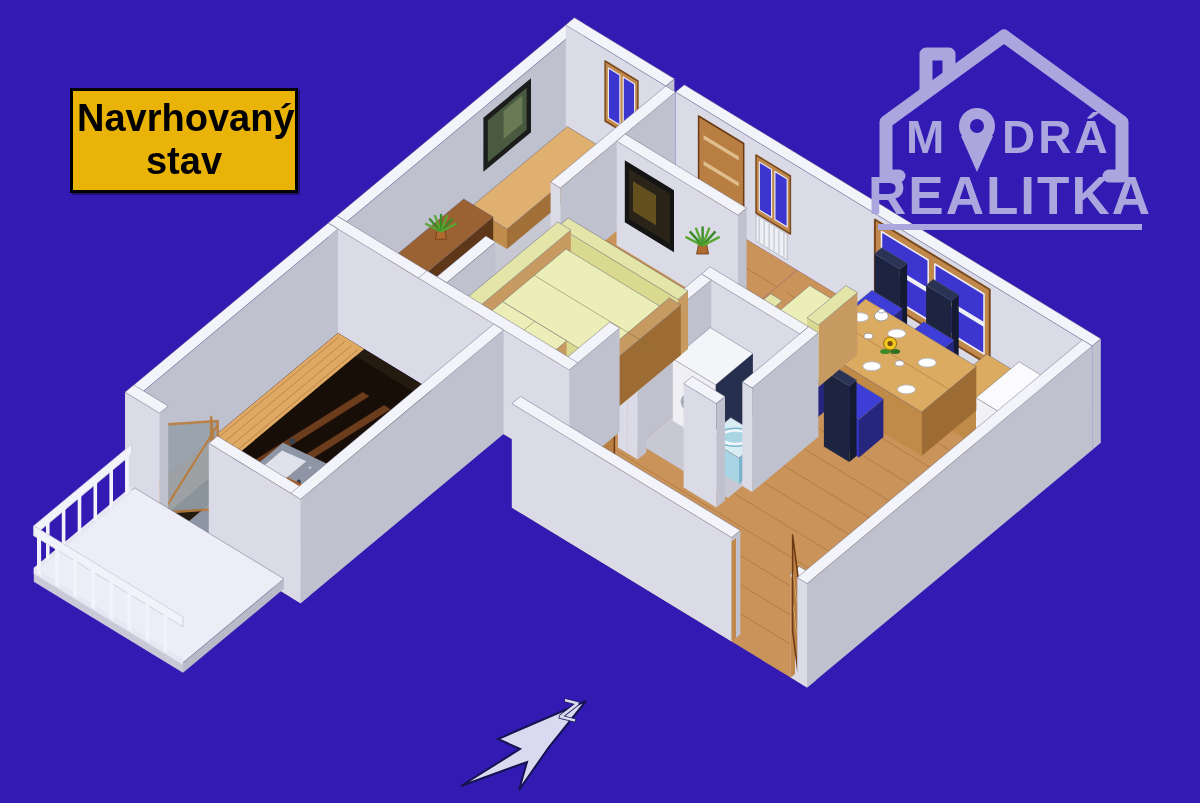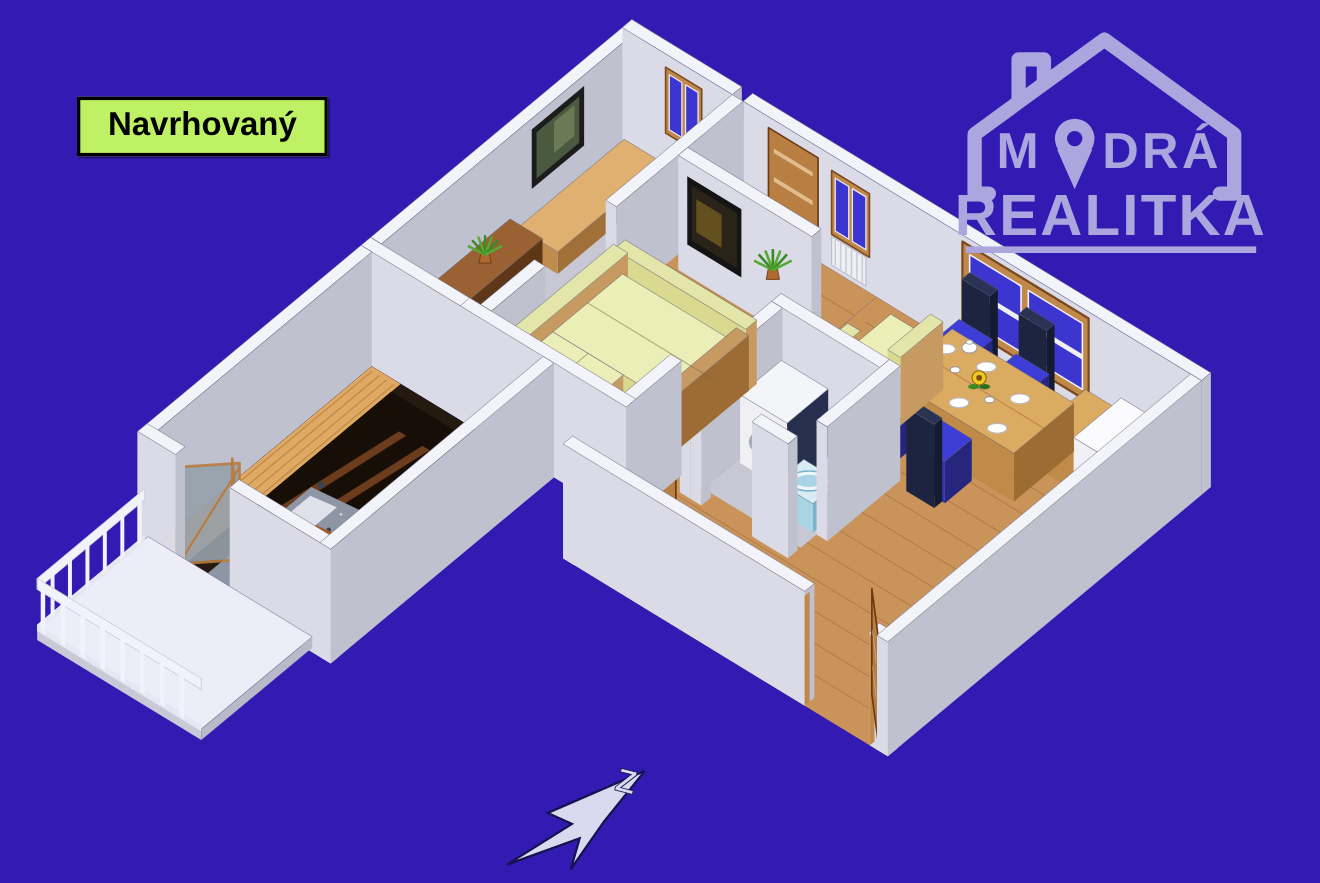--- a/index.html
+++ b/index.html
@@ -1,24 +1,24 @@
 <!DOCTYPE html>
 <html><head>
 <meta charset="utf-8">
 <style>
   html,body{margin:0;padding:0;}
   body{width:1200px;height:803px;overflow:hidden;background:#321ab2;font-family:"Liberation Sans",sans-serif;position:relative;}
   .stage{position:absolute;left:0;top:0;width:1200px;height:803px;}
   svg{position:absolute;left:0;top:0;}
   .state-label{
     position:absolute;left:70px;top:88px;width:214px;
-    background:#bef264;border:3px solid #000000;
+    background:#eab308;border:3px solid #000000;
     box-shadow:2px 2px 0 rgba(0,0,0,0.35);
     text-align:center;padding:6px 4px 8px 4px;
-    font-weight:bold;font-size:30px;line-height:1.12;color:#000;
+    font-weight:bold;font-size:38px;line-height:1.12;color:#000;
     font-family:"Liberation Sans",sans-serif;
   }
 </style>
 </head>
 <body style="background: rgb(50, 26, 178);">
 
 <div class="stage">
 
   <svg id="scene" width="1200" height="803" viewBox="0 0 1200 803">
     <rect id="bg" x="0" y="0" width="1200" height="803" fill="#321ab2"></rect>
@@ -376,14 +376,15 @@
     </g>
 
     <g id="compass">
       <polygon id="compass-poly" points="586,701 498,739 520,749 461,786 527,762 519,790 549,747" fill="#d9d9f0" stroke="#141450" stroke-width="2"></polygon>
       <text id="compass-z" x="558" y="718" font-size="30" font-weight="bold" transform="rotate(14 558 718)" fill="#d9d9f0" stroke="#141450" stroke-width="0.8">Z</text>
     </g>
   </svg>
 
   <div class="state-label">
     <div>Navrhovaný</div>
+    <div>stav</div>
   </div>
 </div>
 
 </body></html>

